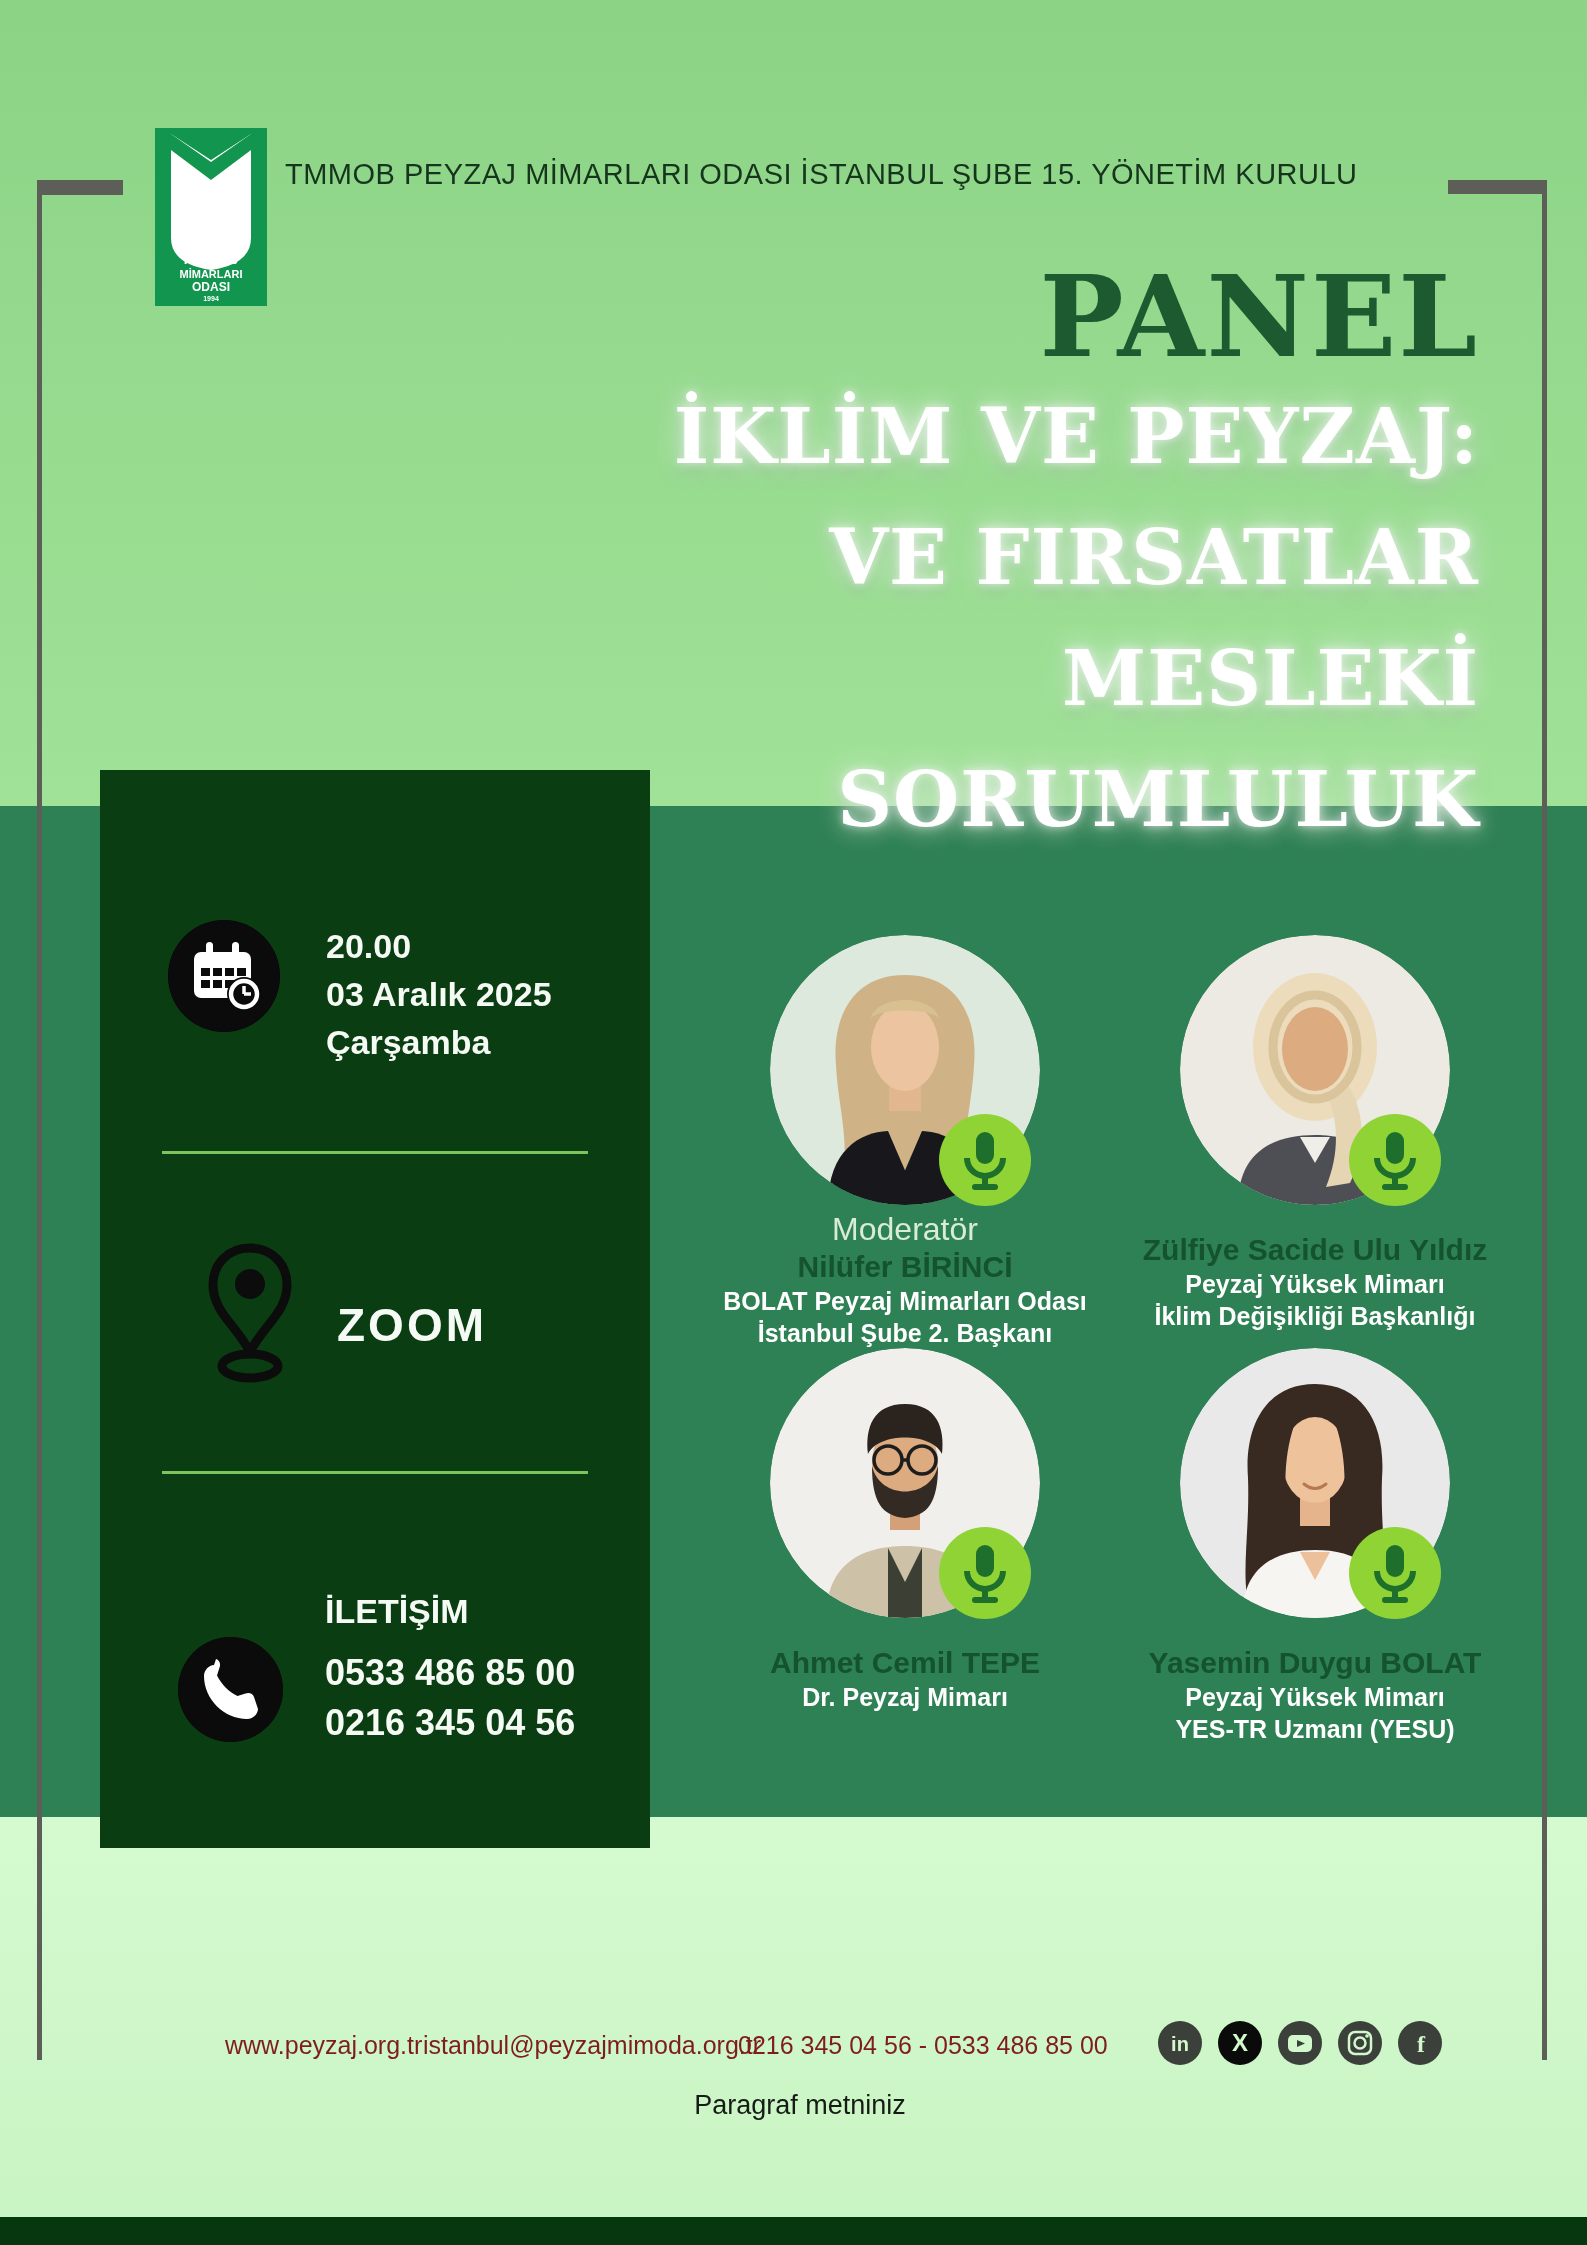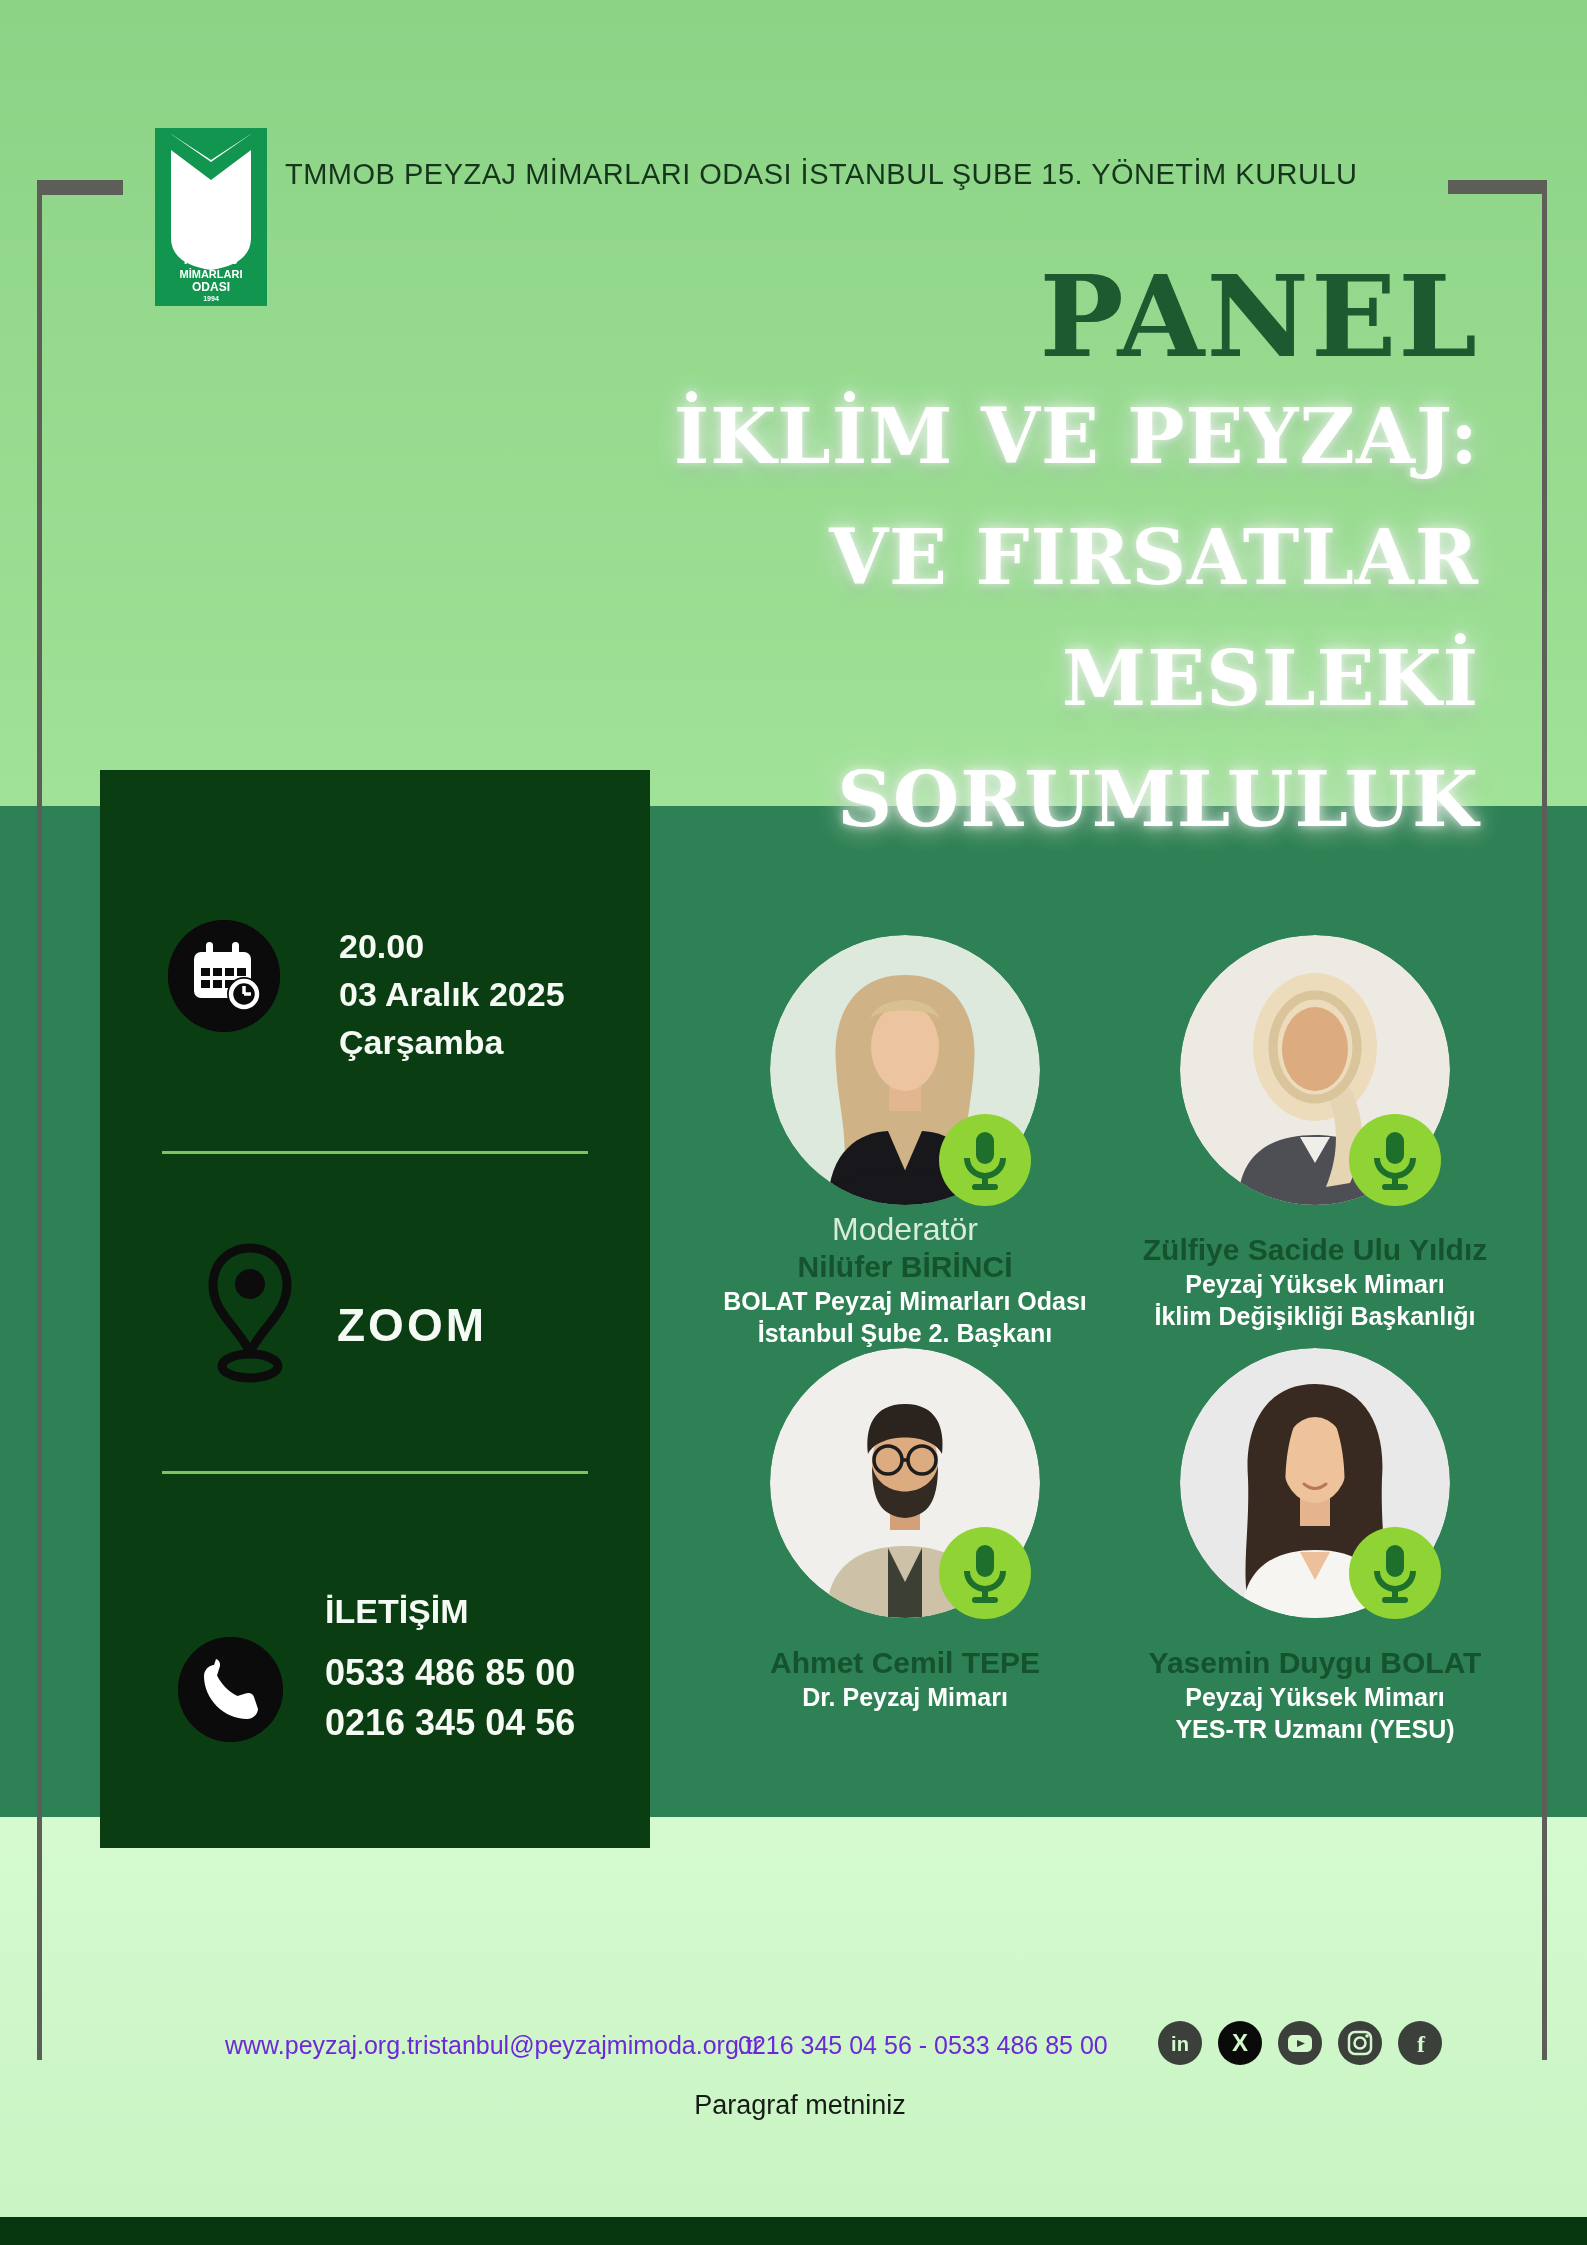--- a/index.html
+++ b/index.html
@@ -29,38 +29,38 @@
   .title-block{position:absolute;top:258px;right:108px;width:1050px;text-align:right;
     font-family:"DejaVu Serif","Liberation Serif",serif;font-weight:bold;}
   .title-kicker{font-size:112px;line-height:118px;color:#1d5a30;letter-spacing:2px;}
   .title-line{font-size:76px;line-height:121px;color:#ffffff;letter-spacing:1px;
     text-shadow:0 0 26px rgba(255,255,255,.95),0 0 8px rgba(255,255,255,.6),0 6px 18px rgba(70,130,75,.5);}
   
   .info-panel{position:absolute;left:100px;top:770px;width:550px;height:1078px;background:#0a3d12;}
   .divider{position:absolute;left:62px;width:426px;height:3px;background:#7cc45b;}
   .div1{top:381px;} .div2{top:701px;}
   .icon-circle{position:absolute;border-radius:50%;background:#0b0b0b;}
-  .dt-text{position:absolute;left:239px;top:152px;color:#f6faf4;font-weight:bold;
+  .dt-text{position:absolute;left:226px;top:152px;color:#f6faf4;font-weight:bold;
     font-size:34px;line-height:48px;}
   .zoom-label{position:absolute;left:237px;top:528px;color:#f6faf4;font-weight:bold;
     font-size:46px;letter-spacing:3px;}
   .contact-head{position:absolute;left:225px;top:822px;color:#f6faf4;font-weight:bold;font-size:34px;}
   .contact-phones{position:absolute;left:225px;top:878px;color:#f6faf4;font-weight:bold;
     font-size:36px;line-height:50px;}
   
   .spk-card{position:absolute;width:440px;text-align:center;}
   .spk-avatar{position:relative;width:270px;height:270px;margin:0 auto;}
   .spk-photo{display:block;width:270px;height:270px;border-radius:50%;}
   .mic-badge{position:absolute;left:169px;top:179px;width:92px;height:92px;}
   .spk-role{margin-top:6px;font-size:32px;color:#d8ecd6;}
   .spk-name{margin-top:2px;font-size:30px;font-weight:bold;color:#14532d;}
   .spk-name.solo{margin-top:28px;}
   .spk-line{font-size:25px;font-weight:bold;color:#ffffff;line-height:30px;margin-top:2px;}
   
-  .foot-text{position:absolute;top:2031px;font-size:25px;color:#6d28d9;}
+  .foot-text{position:absolute;top:2031px;font-size:25px;color:#7f1d1d;}
   .foot-web{left:225px;} .foot-mail{left:423px;} .foot-phones{left:738px;}
   .paragraf{position:absolute;left:600px;top:2090px;width:400px;text-align:center;
     font-size:27px;font-weight:normal;color:#161b16;}
   .social{position:absolute;top:2021px;width:44px;height:44px;}
   .s1{left:1158px;} .s2{left:1218px;} .s3{left:1278px;} .s4{left:1338px;} .s5{left:1398px;}
 </style>
 </head>
 <body>
 
 <div class="poster">

